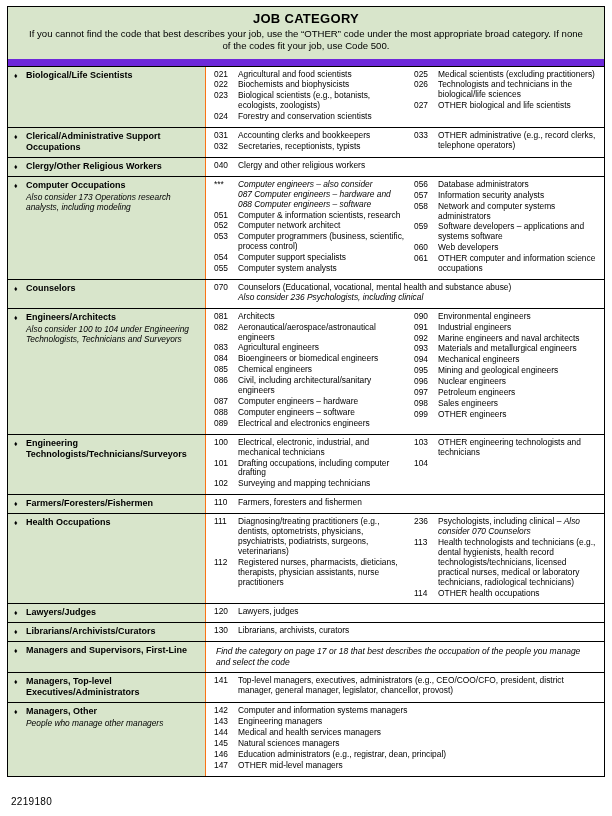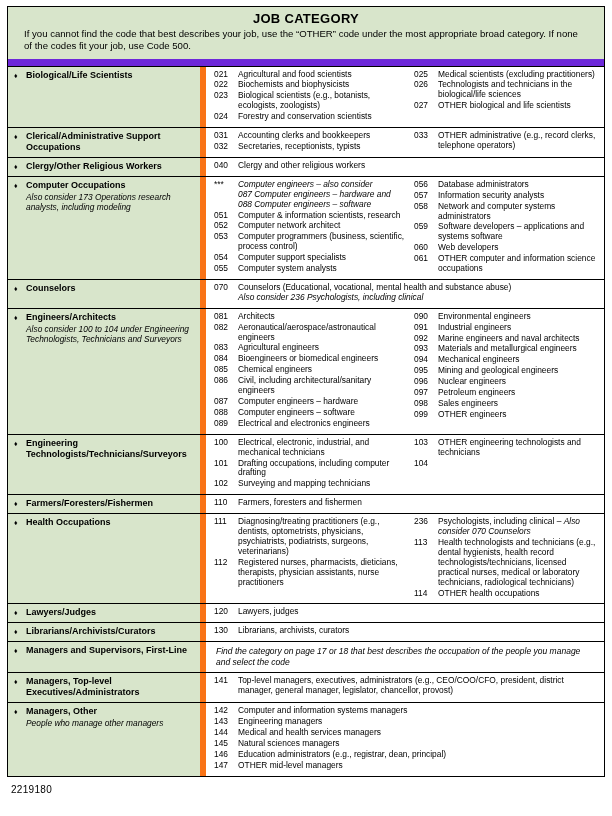--- a/index.html
+++ b/index.html
@@ -29,26 +29,27 @@
     text-align:center;
     font-weight:bold;
     font-size:13px;
     letter-spacing:.3px;
   }
   .intro {
     font-size:9.6px;
     line-height:1.28;
     margin-top:2px;
     padding:0 6px;
+    text-align:center;
   }
   .row { display:flex; border-top:1px solid #000; }
   .cat-cell {
     flex:0 0 198px; width:198px;
     background:var(--green,#d8e5cb);
-    border-right:6px solid #f97316;
+    border-right:1px solid #f97316;
     padding:3px 6px 4px 18px;
     position:relative;
     font-size:9px; font-weight:bold; line-height:1.2;
   }
   .bullet {
     position:absolute; left:6px; top:3px;
     font-size:7px; font-weight:normal; line-height:11px;
   }
   .cat-note {
     font-weight:normal; font-style:italic;
@@ -63,21 +64,21 @@
   .entry { display:flex; font-size:8.4px; line-height:1.18; margin-bottom:1px; }
   .entry .code { flex:0 0 20px; width:20px; }
   .entry .desc { flex:1; padding-left:4px; }
   .italic { font-style:italic; }
   .pre { white-space:pre-line; }
   .entry-note { font-style:italic; }
   .full-note {
     font-style:italic; font-size:8.5px; line-height:1.25; padding:1px 2px;
   }
   .footer-code {
-    position:absolute; left:11px; bottom:21px;
+    position:absolute; left:11px; bottom:9px;
     font-size:10px; letter-spacing:.3px;
   }
 </style>
 </head>
 <body>
 
 <div class="page">
   <div class="form-table">
     <div class="form-header">
       <div class="title">JOB CATEGORY</div>

